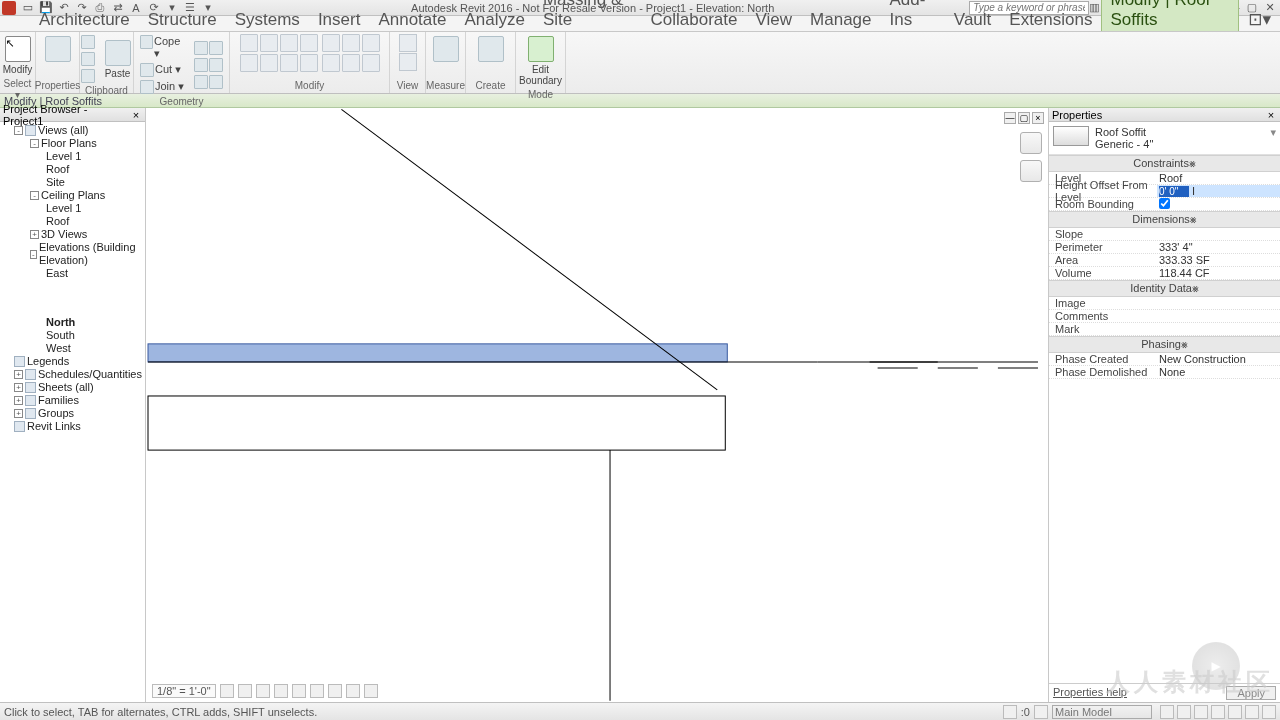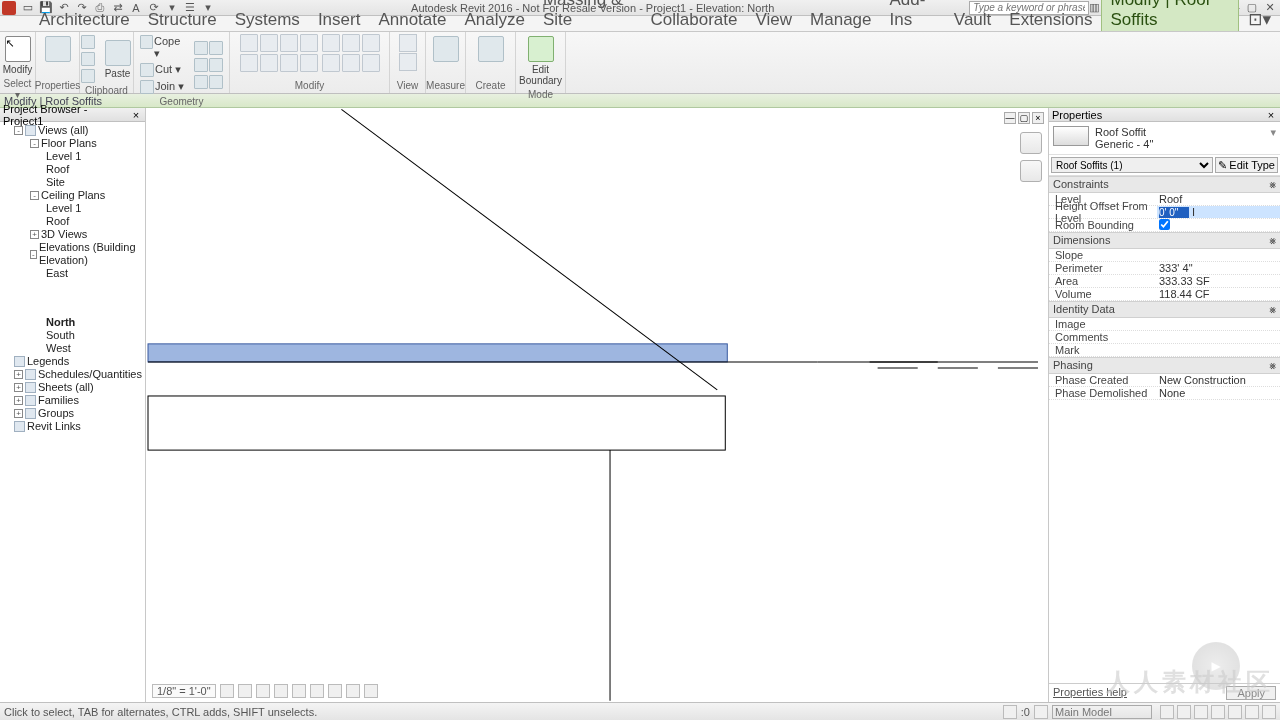--- a/index.html
+++ b/index.html
@@ -70,21 +70,21 @@
 
 .properties { width: 232px; background: #fff; border-left: 1px solid #c8c8c8; display: flex; flex-direction: column; font-size: 10px; }
 .prop-title { height: 14px; background: linear-gradient(#f0f0f0,#e0e0e0); border-bottom: 1px solid #c0c0c0; font-size: 10px; padding: 0 3px; display: flex; justify-content: space-between; align-items: center; }
 .prop-title .x { cursor: pointer; width: 12px; text-align: center; }
 .prop-type { display: flex; align-items: flex-start; gap: 6px; padding: 4px; border-bottom: 1px solid #e0e0e0; }
 .prop-type .thumb { width: 36px; height: 20px; background: linear-gradient(#fff,#ddd); border: 1px solid #999; }
 .prop-type .tname { font-size: 10px; color: #333; line-height: 1.1; }
 .prop-selector { display: flex; border-bottom: 1px solid #ddd; padding: 2px; gap: 2px; }
 .prop-selector select { flex: 1; font-size: 10px; height: 16px; border: 1px solid #aaa; }
 .prop-selector .edit-type { font-size: 10px; padding: 0 2px; border: 1px solid #aaa; background: #f0f0f0; cursor: pointer; display: flex; align-items: center; gap: 2px; }
-.prop-group { background: #e8e8e8; font-size: 10px; padding: 1px 4px; color: #444; display: flex; justify-content: space-between; border-top: 1px solid #d0d0d0; border-bottom: 1px solid #d0d0d0; }
+.prop-group { background: #e8e8e8; font-size: 10px; padding: 1px 4px; color: #444; display: flex; justify-content: center; border-top: 1px solid #d0d0d0; border-bottom: 1px solid #d0d0d0; }
 .prop-row { display: flex; border-bottom: 1px dotted #ddd; font-size: 10px; height: 13px; align-items: center; }
 .prop-row .plabel { width: 108px; padding-left: 6px; color: #444; }
 .prop-row .pval { flex: 1; padding-left: 2px; color: #333; }
 .prop-row .pval input { width: 100%; border: none; font-size: 10px; background: #fff; }
 .prop-row .pval.editing { background: #cde4ff; }
 .prop-row .pval.editing input { background: #2060c0; color: #fff; width: 30px; }
 .prop-row .pval .chk { width: 11px; height: 11px; }
 .prop-help { margin-top: auto; border-top: 1px solid #ccc; display: flex; justify-content: space-between; padding: 2px 4px; }
 .prop-help .apply { border: 1px solid #aaa; background: #f0f0f0; padding: 0 10px; cursor: pointer; color: #888; }
 
@@ -423,27 +423,20 @@
       <span class="x">×</span>
     </div>
     <div class="prop-type">
       <div class="thumb"></div>
       <div class="tname">
         <div>Roof Soffit</div>
         <div>Generic - 4"</div>
       </div>
       <span style="margin-left:auto;color:#888">▾</span>
     </div>
-    <div class="prop-selector">
-      <select><option>Roof Soffits (1)</option></select>
-      <div class="edit-type">
-          <span>✎</span>
-          <span>Edit Type</span>
-        </div>
-    </div>
     <div id="prop-grid">
         <div class="prop-group">
           <span>Constraints</span>
           <span>⨳</span>
         </div>
         <div class="prop-row">
           <div class="plabel">Level</div>
           <div class="pval">Roof</div>
         </div>
         <div class="prop-row">

